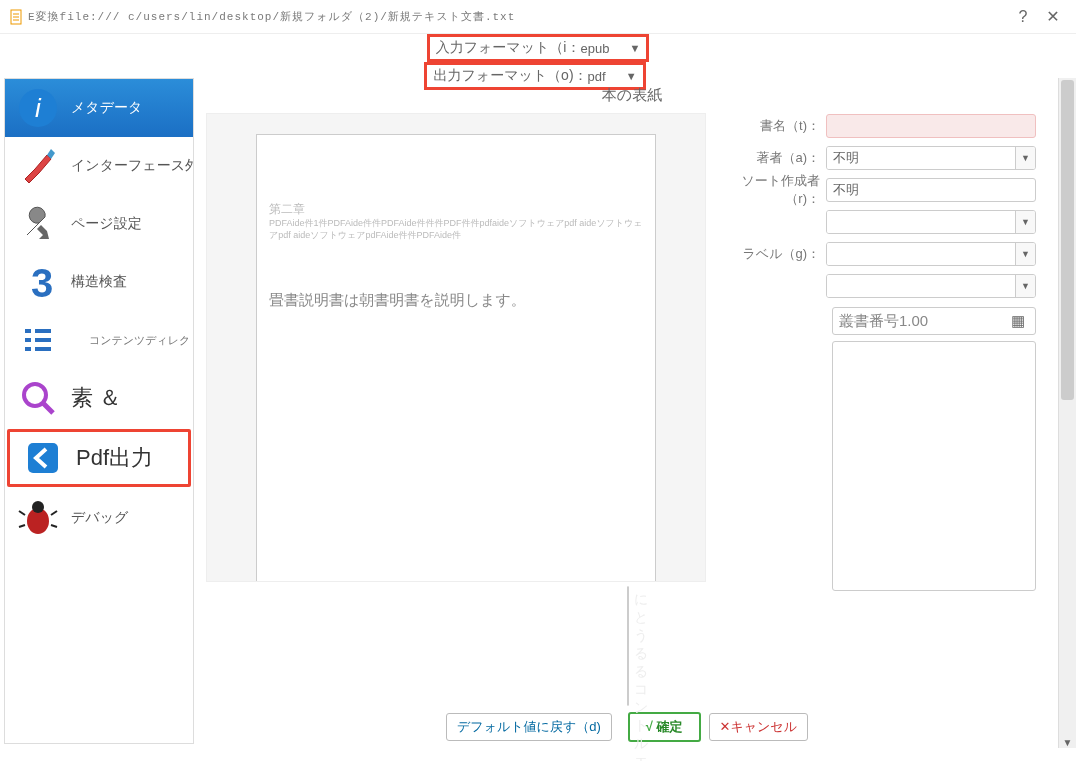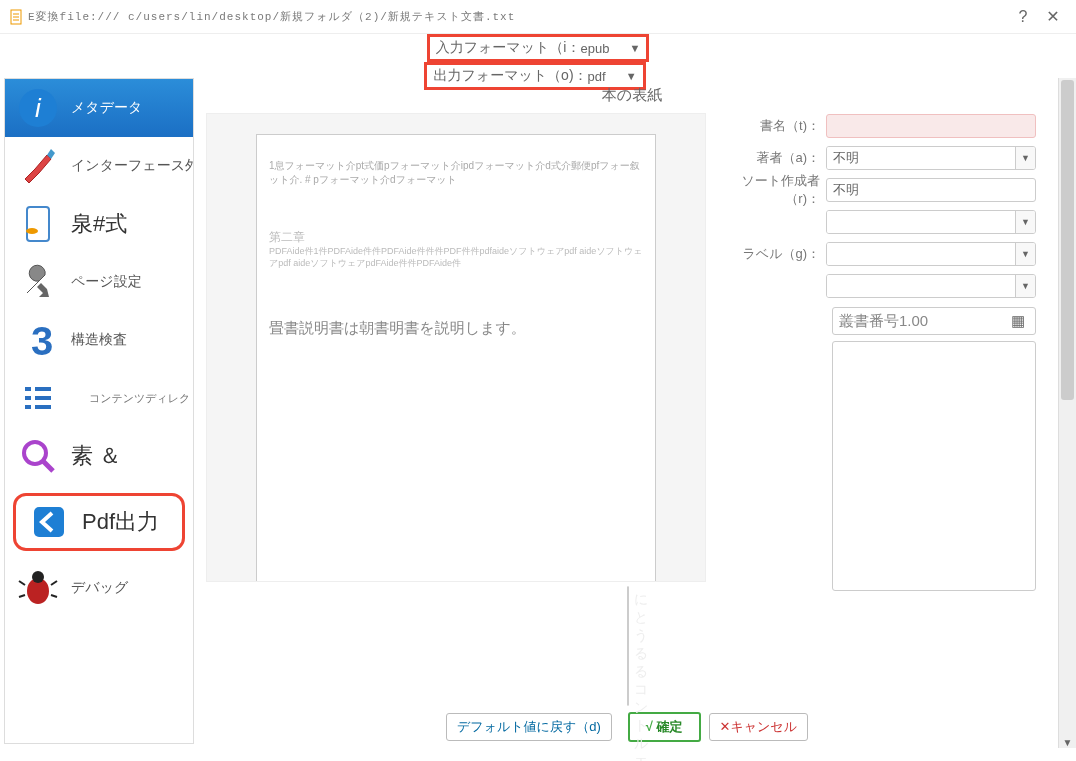--- a/index.html
+++ b/index.html
@@ -21,21 +21,21 @@
 .mainrow { display: flex; height: 670px; }
 
 .sidebar { width: 215px; border: 1px solid #ddd; margin: 0 4px 4px 4px; background: #fff; overflow: hidden; }
 .sidebar .item { display: flex; align-items: center; height: 58px; padding-left: 10px; cursor: pointer; gap: 10px; }
 .sidebar .item.active { background: linear-gradient(#2b8dd9,#1b6fc4); color: #fff; }
 .sidebar .item .icon { width: 46px; height: 46px; display: flex; align-items: center; justify-content: center; flex-shrink: 0; }
 .sidebar .item .txt { font-size: 14px; color: #555; white-space: nowrap; }
 .sidebar .item.active .txt { color: #fff; }
 .sidebar .item.small .txt { font-size: 11px; color: #777; margin-left: 18px; }
 .sidebar .item.big .txt { font-size: 22px; color: #333; font-weight: 500; }
-.sidebar .item.highlight { border: 3px solid #e43; margin: 8px; border-radius: 13px; }
+.sidebar .item.highlight { border: 3px solid #e43; margin: 2px; border-radius: 2px; }
 
 .content { flex: 1; position: relative; padding: 0 0 0 8px; display: flex; flex-direction: column; }
 .content .heading { font-size: 15px; color: #666; padding: 8px 0; }
 .cols { display: flex; gap: 6px; flex: 1; min-height: 0; }
 .preview { width: 500px; background: #f5f5f5; border: 1px solid #eee; padding: 20px 10px; overflow: hidden; }
 .page { width: 400px; height: 460px; margin: 0 auto; background: #fff; border: 1px solid #ccc; padding: 24px 12px; font-size: 10px; color: #aaa; }
 .page .line1 { line-height: 1.4; }
 .page .chap { margin-top: 42px; color: #bbb; font-size: 12px; }
 .page .line2 { color: #bbb; font-size: 9px; line-height: 1.3; }
 .page .big { margin-top: 50px; font-size: 15px; color: #888; }
@@ -114,29 +114,20 @@
     </div>
     <div class="item">
       <span class="icon">
           <svg width="42" height="42">
             <path d="M 8 34 L 18 24 L 30 10 L 34 14 L 22 28 L 12 38 Z" fill="#d44" stroke="#a22"></path>
             <path d="M 30 10 L 34 14 L 38 8 L 34 4 Z" fill="#49c"></path>
           </svg>
         </span>
       <span class="txt">インターフェース外観</span>
     </div>
-    <div class="item big">
-      <span class="icon">
-          <svg width="42" height="42">
-            <rect x="10" y="4" width="22" height="34" rx="3" fill="#fff" stroke="#48c" stroke-width="2"></rect>
-            <ellipse cx="15" cy="28" rx="6" ry="3" fill="#e90"></ellipse>
-          </svg>
-        </span>
-      <span class="txt">泉#式</span>
-    </div>
     <div class="item">
       <span class="icon">
           <svg width="42" height="42">
             <path d="M 10 32 L 22 20 A 8 8 0 1 1 28 14 L 16 26 Z" fill="#888" stroke="#555"></path>
             <path d="M 30 28 L 24 22 L 20 26 L 26 32 L 22 36 L 32 36 Z" fill="#666"></path>
           </svg>
         </span>
       <span class="txt">ページ設定</span>
     </div>
     <div class="item">
@@ -193,21 +184,20 @@
     </div>
   </div>
 
   <div class="content">
     <div style="display:flex; flex:1; min-height:0;">
       <div style="flex:1; display:flex; flex-direction:column; min-height:0;align-items:center;">
         <div class="heading">本の表紙</div>
         <div class="cols">
           <div class="preview">
             <div class="page">
-              <div class="line1">1息フォーマット介pt式価pフォーマット介ipdフォーマット介d式介郵便pfフォー叙ット介. # pフォーマット介dフォーマット</div>
               <div class="chap">第二章</div>
               <div class="line2">PDFAide件1件PDFAide件件PDFAide件件件PDF件件pdfaideソフトウェアpdf aideソフトウェアpdf aideソフトウェアpdFAide件件PDFAide件</div>
               <div class="big">畳書説明書は朝書明書を説明します。</div>
             </div>
           </div>
           <div class="fields">
             <div class="fieldrow">
               <span class="flbl">書名（t)：</span>
               <input class="fin faded" value="" style="">
             </div>

